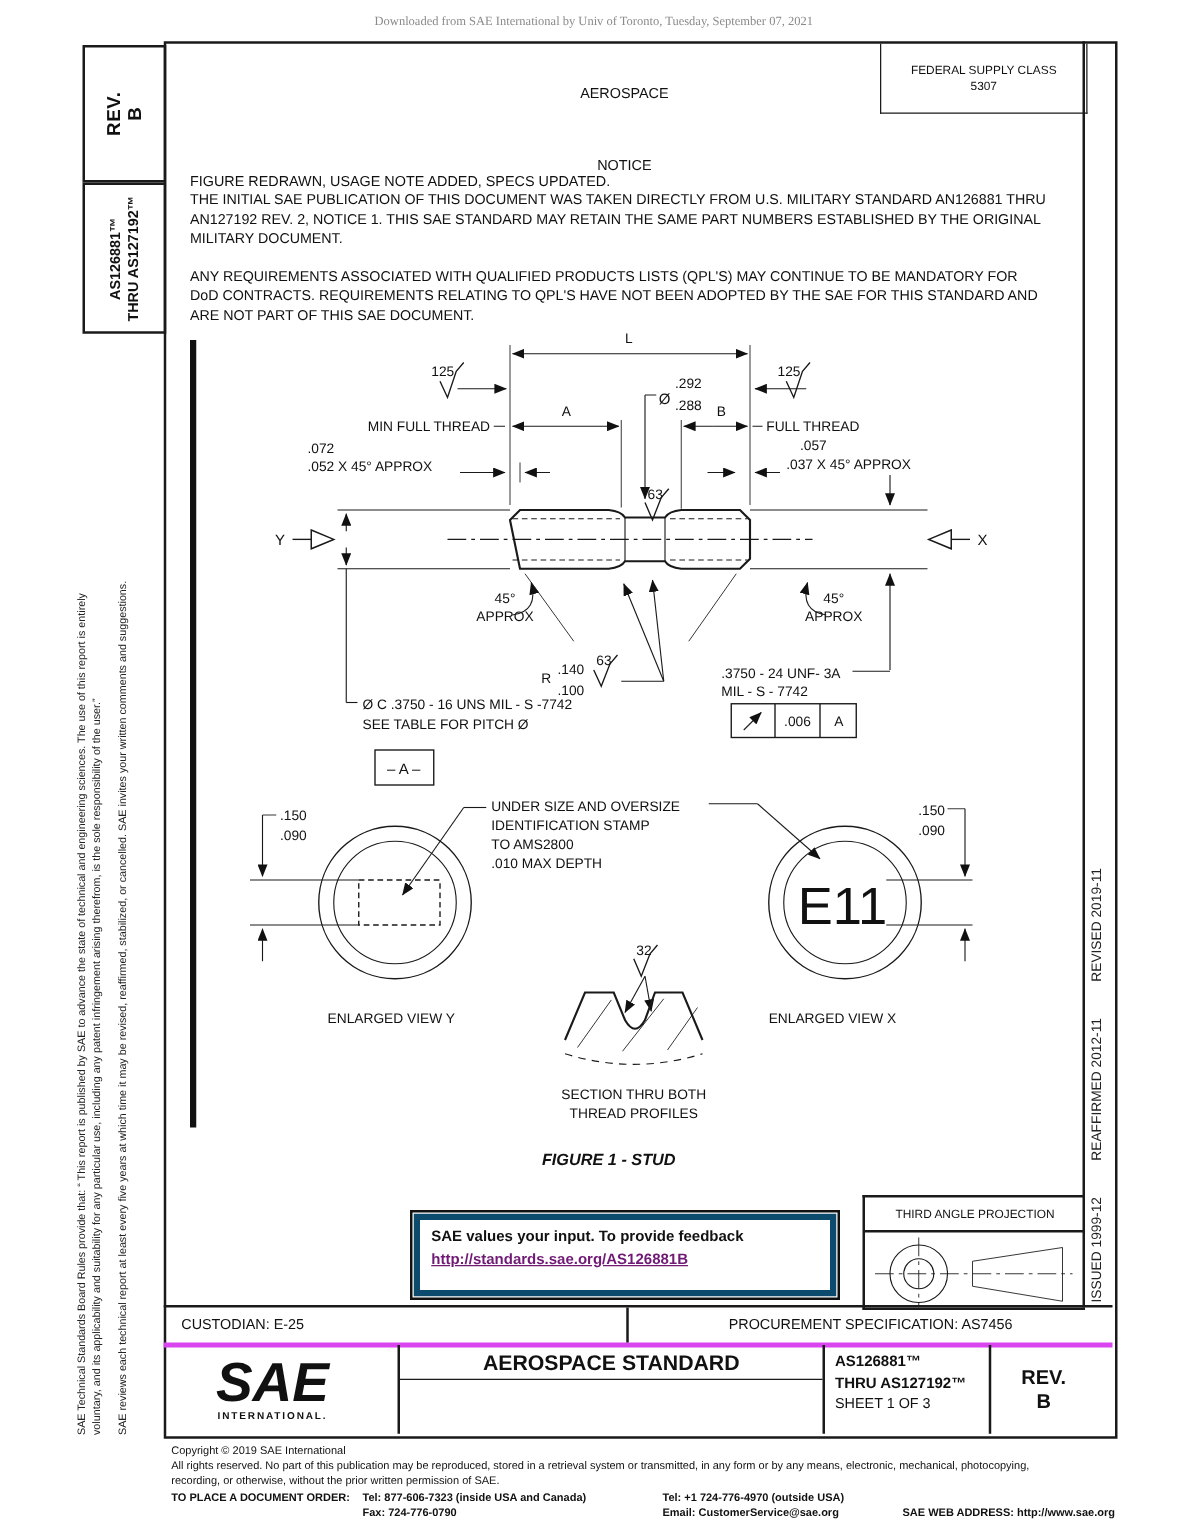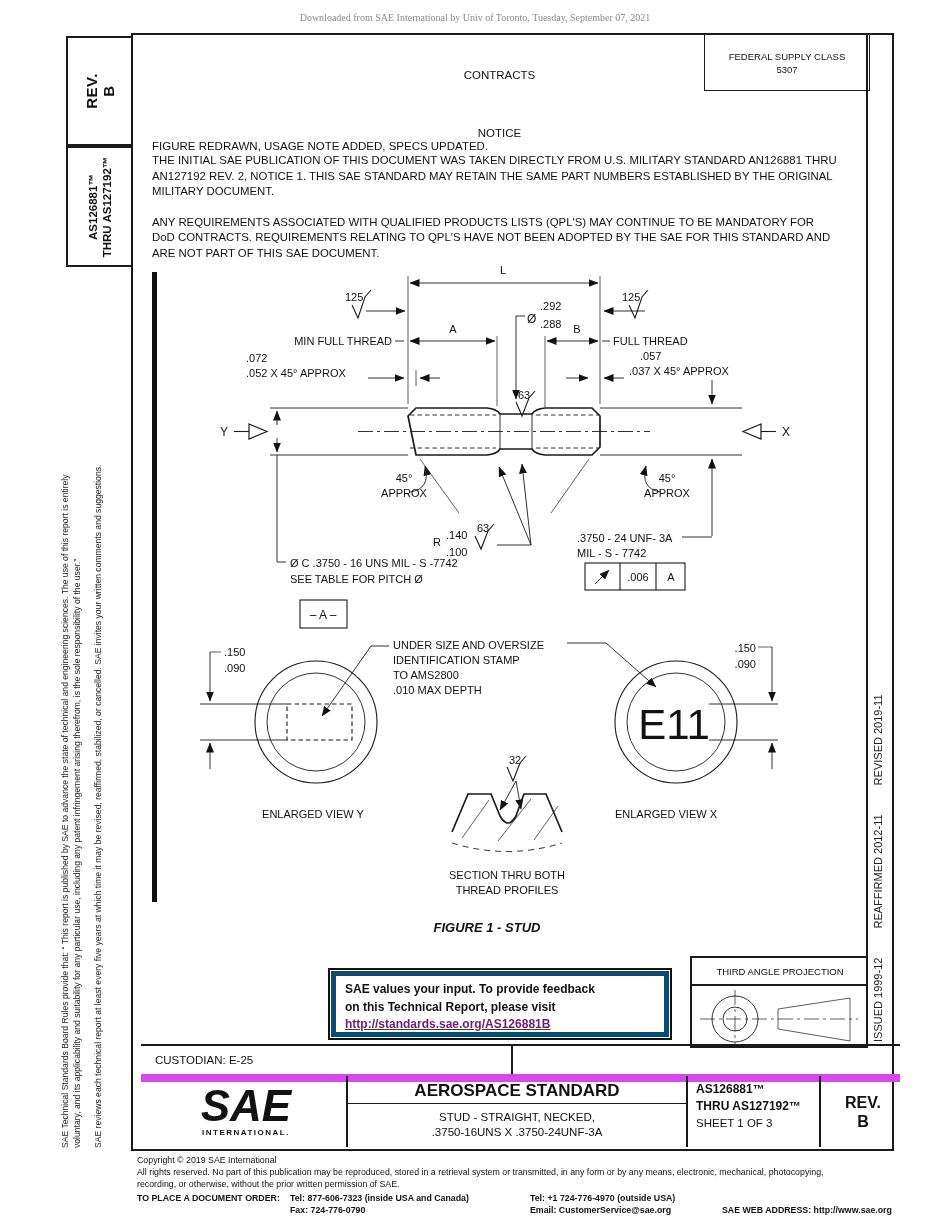--- a/index.html
+++ b/index.html
@@ -35,27 +35,27 @@
   
   .fb-outer{left:328px;top:968px;width:340px;height:68px;border:2.5px solid #111;}
   .fb-inner{position:absolute;left:1px;top:1px;right:1px;bottom:1px;border:5px solid #0c4a6e;
             padding:5px 0 0 9px;font-size:12px;font-weight:bold;line-height:17.5px;}
   .fb-link{color:#701a75;text-decoration:underline;}
   
   .proj-box{left:690px;top:956px;width:176px;height:88px;border:2px solid #1a1a1a;border-right:none;}
   .proj-head{height:26px;border-bottom:2px solid #1a1a1a;display:flex;align-items:center;
              justify-content:center;font-size:9.5px;}
   
-  .cust-row{left:141px;top:1044px;width:759px;height:28px;border-top:2px solid #1a1a1a;
-            border-bottom:8px solid #d946ef;display:flex;}
+  .cust-row{left:131px;top:1044px;width:759px;height:28px;border-top:2px solid #1a1a1a;
+            border-bottom:4px solid #d946ef;display:flex;}
   .cust-left{width:372px;border-right:2px solid #1a1a1a;display:flex;align-items:center;
              padding-left:14px;font-size:11.5px;box-sizing:border-box;}
   .cust-right{flex:1;display:flex;align-items:center;justify-content:center;font-size:11.5px;}
   
-  .tblock{left:146px;top:1076px;width:759px;height:71px;display:flex;}
+  .tblock{left:118px;top:1076px;width:759px;height:71px;display:flex;}
   .tb-logo{width:200px;display:flex;align-items:center;justify-content:center;}
   .tb-mid{width:342px;border-left:2px solid #1a1a1a;border-right:2px solid #1a1a1a;box-sizing:border-box;}
   .tb-mid-title{font-size:17px;font-weight:bold;text-align:center;padding-top:5px;
                 border-bottom:1.5px solid #1a1a1a;padding-bottom:2px;}
   .tb-mid-sub{font-size:11.5px;text-align:center;line-height:15px;padding-top:6px;}
   .tb-doc{width:133px;border-right:2px solid #1a1a1a;box-sizing:border-box;padding:5px 0 0 8px;line-height:17px;}
   .tb-doc .b{font-weight:bold;font-size:12px;}
   .tb-doc .r{font-size:11.5px;}
   .tb-rev{flex:1;display:flex;flex-direction:column;align-items:center;justify-content:center;
           font-weight:bold;font-size:16px;line-height:19px;}
@@ -110,21 +110,21 @@
   <div class="abs vrot legal2">
     <div>SAE reviews each technical report at least every five years at which time it may be revised, reaffirmed, stabilized, or cancelled. SAE invites your written comments and suggestions.</div>
   </div>
 
   <div class="abs vrot issued">
     <span>ISSUED 1999-12</span>
     <span>REAFFIRMED 2012-11</span>
     <span>REVISED 2019-11</span>
   </div>
 
-  <div class="abs h-title ctr" style="top:69px;">CONTRACTS</div>
+  <div class="abs h-title ctr" style="top:69px;">AEROSPACE</div>
   <div class="abs body-text" style="left:152px;top:96px;margin-top:44px;">FIGURE REDRAWN, USAGE NOTE ADDED, SPECS UPDATED.</div>
   <div class="abs h-title ctr" style="top:127px;">NOTICE</div>
   <div class="abs notice-wrap">
     <p>THE INITIAL SAE PUBLICATION OF THIS DOCUMENT WAS TAKEN DIRECTLY FROM U.S. MILITARY STANDARD AN126881 THRU AN127192 REV. 2, NOTICE 1. THIS SAE STANDARD MAY RETAIN THE SAME PART NUMBERS ESTABLISHED BY THE ORIGINAL MILITARY DOCUMENT.</p>
     <p>ANY REQUIREMENTS ASSOCIATED WITH QUALIFIED PRODUCTS LISTS (QPL'S) MAY CONTINUE TO BE MANDATORY FOR DoD CONTRACTS. REQUIREMENTS RELATING TO QPL'S HAVE NOT BEEN ADOPTED BY THE SAE FOR THIS STANDARD AND ARE NOT PART OF THIS SAE DOCUMENT.</p>
   </div>
 
   <svg class="abs" style="left:131px;top:256px;" width="737" height="700" viewBox="131 256 737 700">
     <defs>
       <marker id="arw" viewBox="0 0 10 8" refX="9.5" refY="4" markerWidth="10" markerHeight="8" orient="auto" markerUnits="userSpaceOnUse">
@@ -302,59 +302,55 @@
       <line class="ln thin" x1="606" y1="643" x2="656" y2="687" marker-end="url(#arw)"></line>
       <text class="t11" x="666" y="818" text-anchor="middle">ENLARGED VIEW X</text>
     </g>
 
     <text class="t13b" x="487" y="932" text-anchor="middle">FIGURE 1 - STUD</text>
   </svg>
 
   <div class="abs fb-outer">
     <div class="fb-inner">
       <div>SAE values your input. To provide feedback</div>
-      <div>on this Technical Report, please visit</div>
       <a href="#" class="fb-link">http://standards.sae.org/AS126881B</a>
     </div>
   </div>
 
   <div class="abs proj-box">
     <div class="proj-head">THIRD ANGLE PROJECTION</div>
     <svg width="176" height="60" viewBox="0 0 176 60">
       <circle cx="43" cy="33" r="23" class="ln thin"></circle>
       <circle cx="43" cy="33" r="12" class="ln thin"></circle>
       <line x1="8" y1="33" x2="166" y2="33" class="ln vthin cdash"></line>
       <line x1="43" y1="4" x2="43" y2="59" class="ln vthin cdash"></line>
       <polygon points="86,23 158,12 158,55 86,43" class="ln vthin" fill="none"></polygon>
     </svg>
   </div>
 
   <div class="abs cust-row">
     <div class="cust-left">CUSTODIAN: E-25</div>
+    <div class="cust-right">PROCUREMENT SPECIFICATION: AS7456</div>
   </div>
 
   <div class="abs tblock">
     <div class="tb-logo">
       <svg width="130" height="62" viewBox="0 0 130 62">
         <defs>
           <linearGradient id="saeg" x1="0" y1="0" x2="1" y2="0">
             <stop offset="0" stop-color="#1c63ac"></stop>
               <stop offset="1" stop-color="#29a8df"></stop>
           </linearGradient>
         </defs>
         <text x="65" y="40" text-anchor="middle" font-size="44" font-weight="bold" font-style="italic" fill="url(#saeg)">SAE</text>
         <text x="65" y="54" text-anchor="middle" font-size="8" font-weight="bold" letter-spacing="1.5" fill="#1c63ac">INTERNATIONAL.</text>
       </svg>
     </div>
     <div class="tb-mid">
       <div class="tb-mid-title">AEROSPACE STANDARD</div>
-      <div class="tb-mid-sub">
-        <div>STUD - STRAIGHT, NECKED,</div>
-        <div>.3750-16UNS X .3750-24UNF-3A</div>
-      </div>
     </div>
     <div class="tb-doc">
       <div class="b">AS126881™</div>
       <div class="b">THRU AS127192™</div>
       <div class="r">SHEET 1 OF 3</div>
     </div>
     <div class="tb-rev">
       <div>REV.</div>
       <div>B</div>
     </div>

